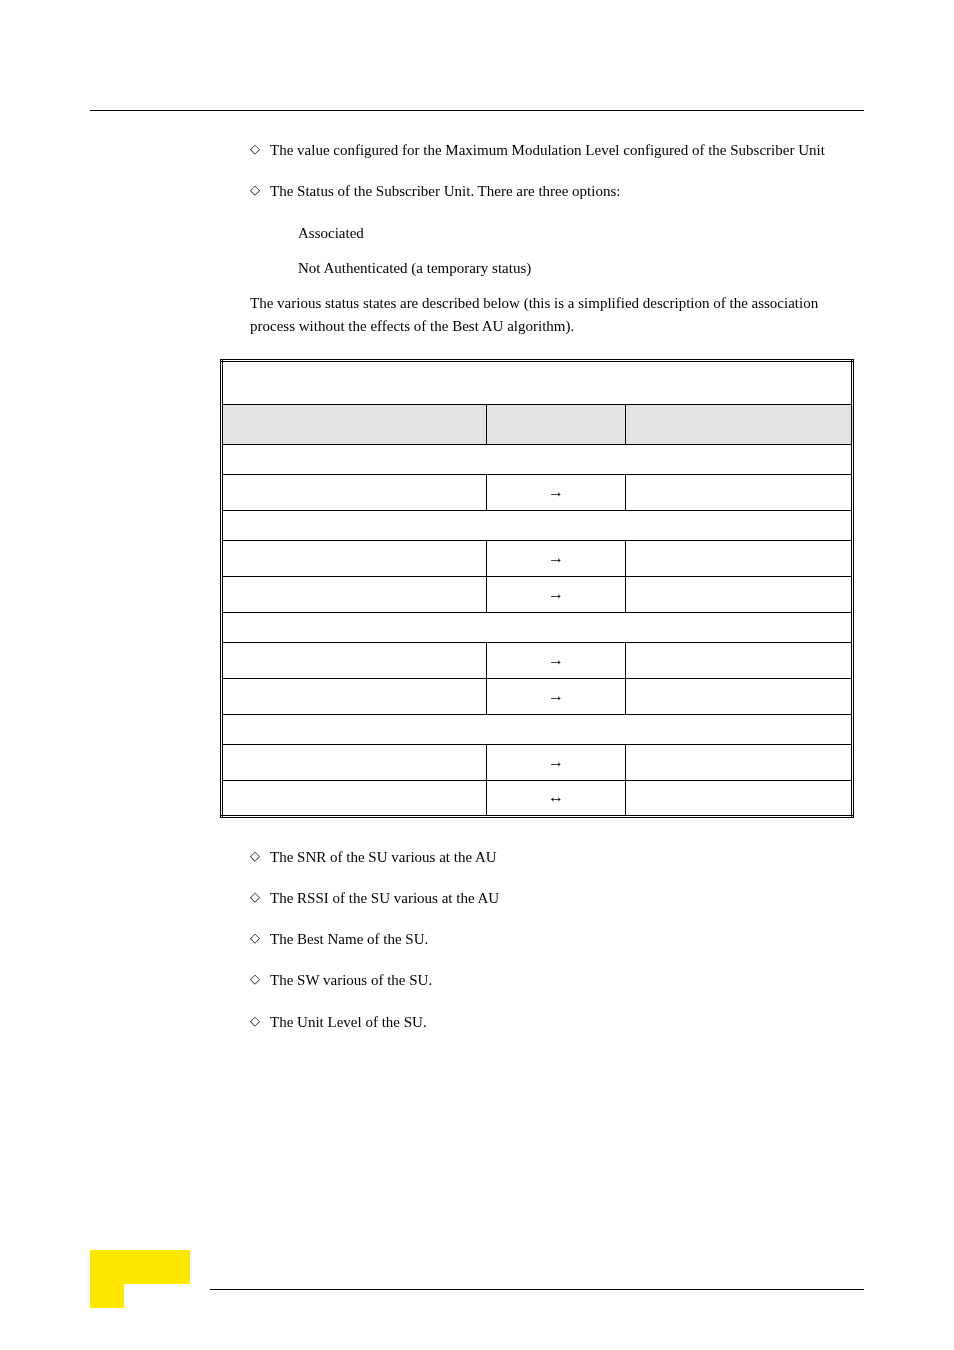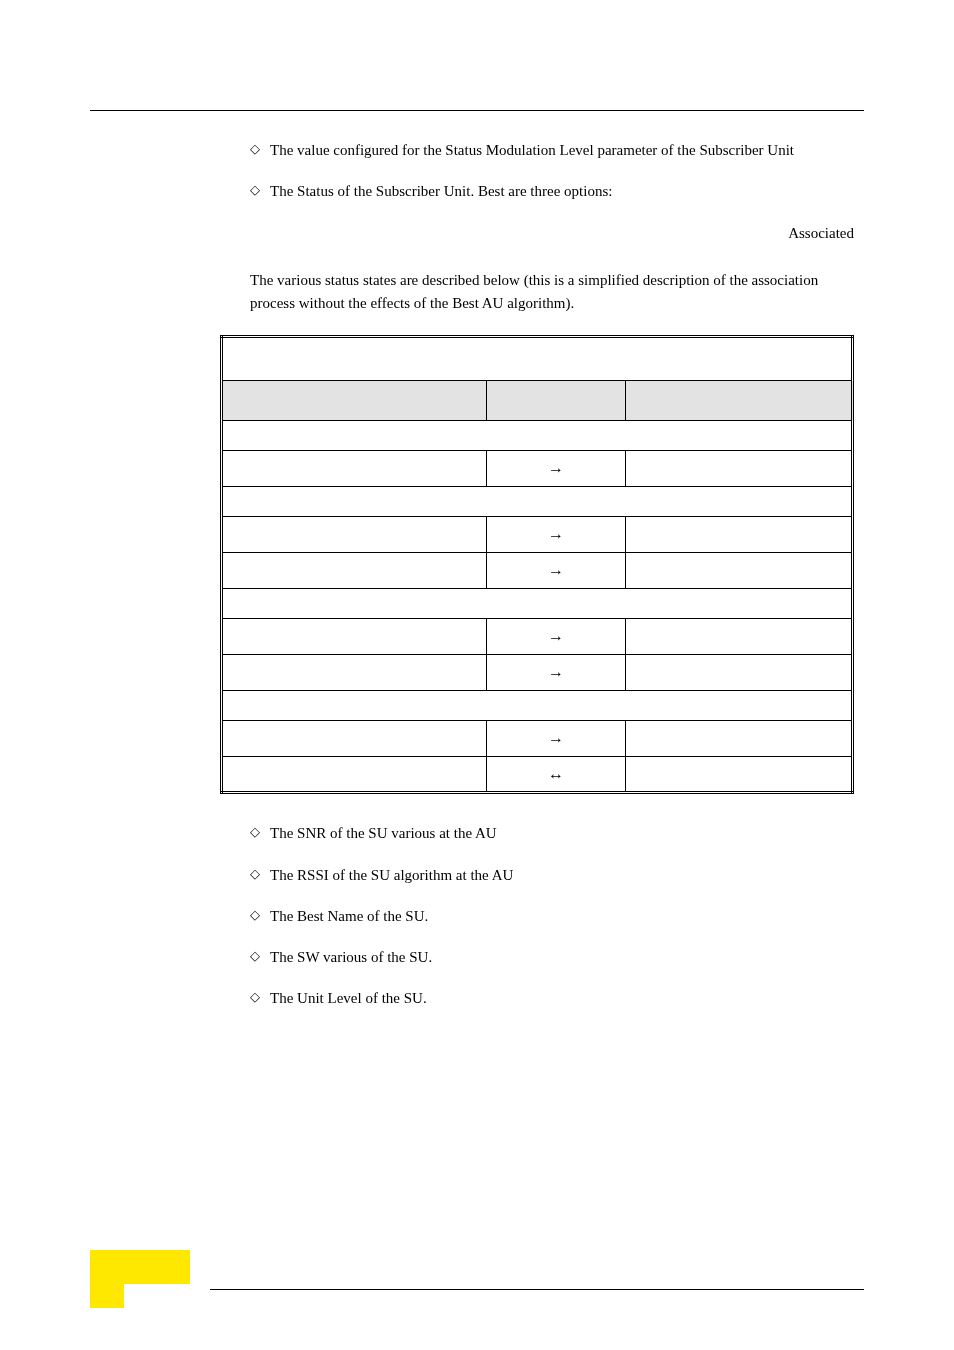--- a/index.html
+++ b/index.html
@@ -34,22 +34,21 @@
     flex: 0 0 auto;
     width: 20px;
     font-size: 13px;
     line-height: 1.6;
     text-align: left;
   }
   .bullet-text { flex: 1 1 auto; }
   .sub-list {
     padding-left: 48px;
     margin-top: 4px;
-    margin-bottom: 24px;
-    text-align: right;
+    margin-bottom: 12px;
   }
   .sub-list .sub-item { margin-bottom: 12px; }
   .para {
     margin-bottom: 20px;
   }
 
   
   .tbl-wrap {
     margin-left: 130px;
     margin-right: 10px;
@@ -115,30 +114,31 @@
 </head>
 <body>
 
 <div class="page">
   <div class="top-rule"></div>
 
   <div class="content">
 
     <div class="bullet-item">
       <span class="diamond-icon">◇</span>
-      <span class="bullet-text">The value configured for the Status Modulation Level parameter of the Subscriber Unit</span>
-    </div>
-
-    <div class="bullet-item">
-      <span class="diamond-icon">◇</span>
-      <span class="bullet-text">The Status of the Subscriber Unit. Best are three options:</span>
+      <span class="bullet-text">The value configured for the Maximum Modulation Level configured of the Subscriber Unit</span>
+    </div>
+
+    <div class="bullet-item">
+      <span class="diamond-icon">◇</span>
+      <span class="bullet-text">The Status of the Subscriber Unit. There are three options:</span>
     </div>
 
     <div class="sub-list">
       <div class="sub-item">Associated</div>
+      <div class="sub-item">Not Authenticated (a temporary status)</div>
     </div>
 
     <div class="para">The various status states are described below (this is a simplified description of the association process without the effects of the Best AU algorithm).</div>
   </div>
 
   <div class="tbl-wrap">
     <table class="assoc">
       <tbody>
           <tr class="title-row">
         <td colspan="3"></td>
@@ -203,21 +203,21 @@
       </table>
   </div>
 
   <div class="content">
     <div class="bullet-item">
       <span class="diamond-icon">◇</span>
       <span class="bullet-text">The SNR of the SU various at the AU</span>
     </div>
     <div class="bullet-item">
       <span class="diamond-icon">◇</span>
-      <span class="bullet-text">The RSSI of the SU algorithm at the AU</span>
+      <span class="bullet-text">The RSSI of the SU various at the AU</span>
     </div>
     <div class="bullet-item">
       <span class="diamond-icon">◇</span>
       <span class="bullet-text">The Best Name of the SU.</span>
     </div>
     <div class="bullet-item">
       <span class="diamond-icon">◇</span>
       <span class="bullet-text">The SW various of the SU.</span>
     </div>
     <div class="bullet-item">

